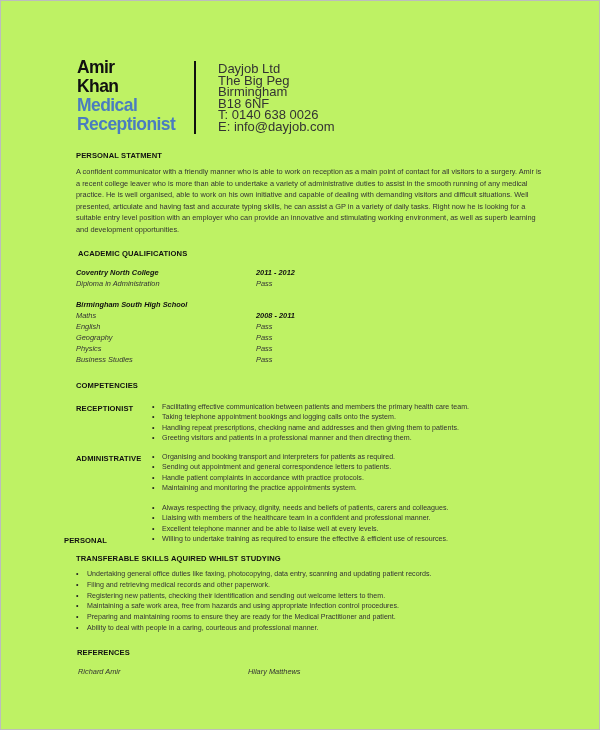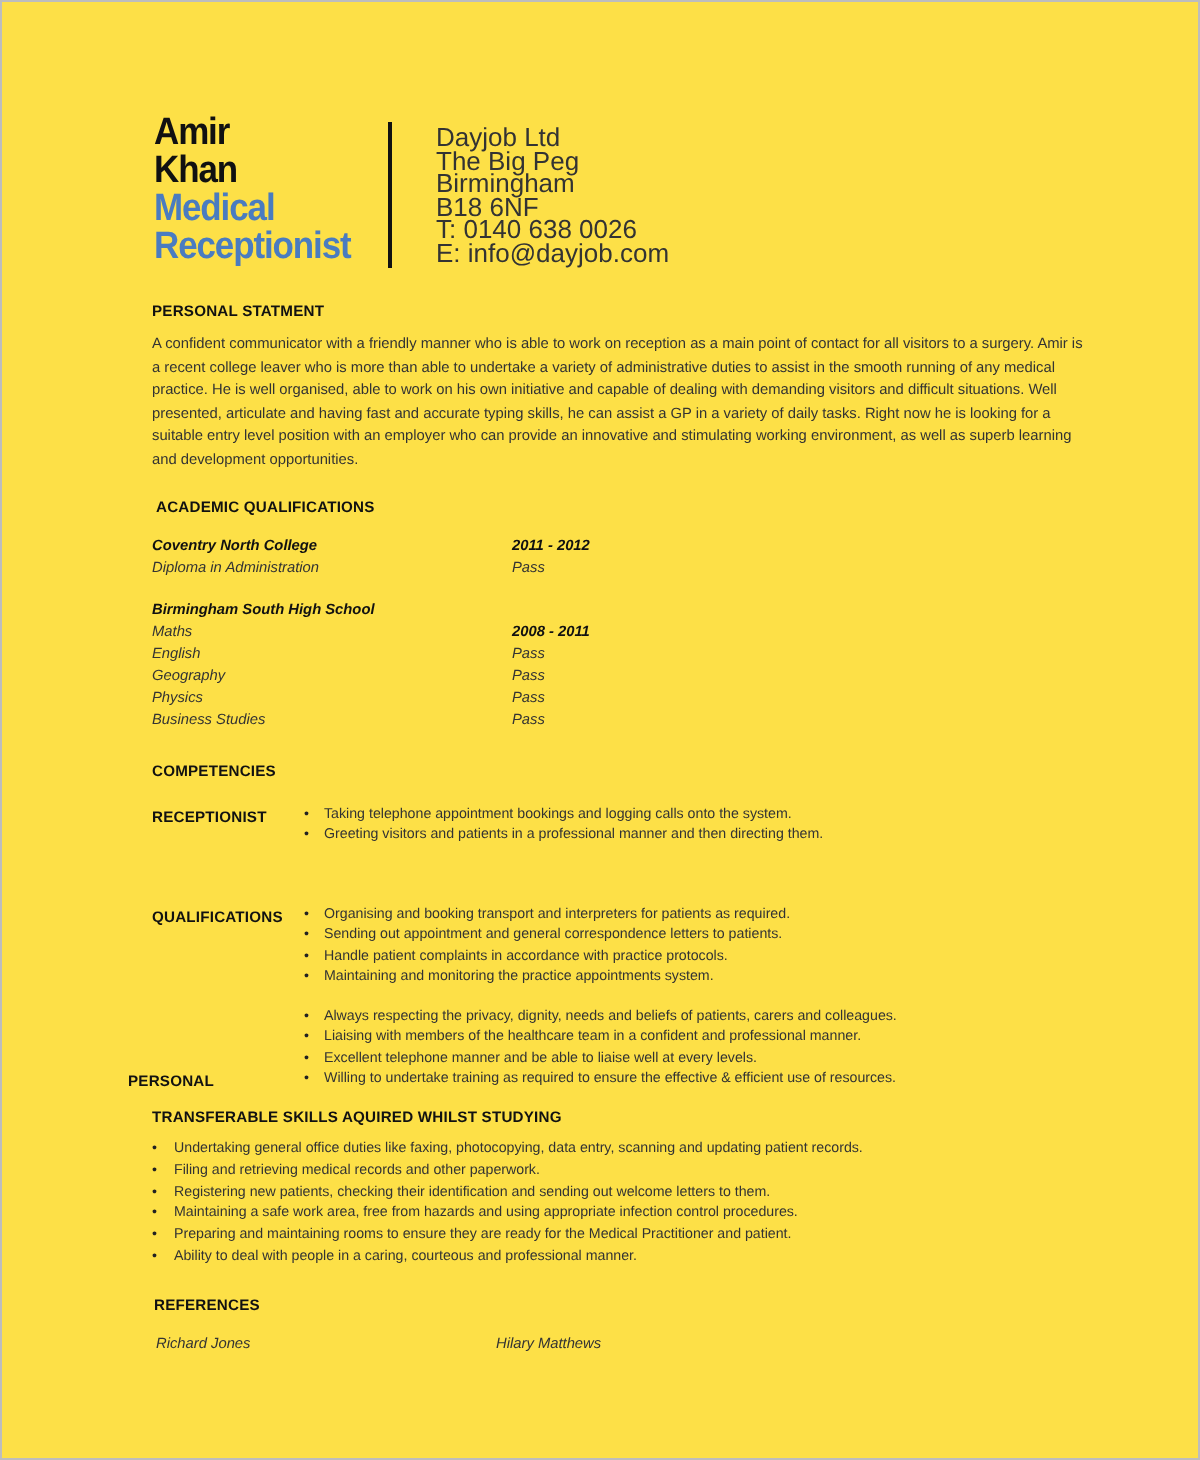--- a/index.html
+++ b/index.html
@@ -1,19 +1,19 @@
 <!DOCTYPE html>
 <html><head>
 <meta charset="utf-8">
 <style>
   html, body { margin: 0; padding: 0; background: #ffffff; }
   body { width: 600px; height: 730px; position: relative; overflow: hidden;
          font-family: "Liberation Sans", sans-serif; color: #222; }
   .page { position: absolute; left: 0; top: 0; width: 598px; height: 728px;
-          border: 1px solid #bdbdbd; background: #fde047; }
+          border: 1px solid #bdbdbd; background: #bef264; }
   .abs { position: absolute; }
   .name { left: 76px; top: 56px; font-family: "Liberation Sans", sans-serif;
           font-weight: bold; font-size: 19px; line-height: 19px; letter-spacing: -0.6px;
           transform: scaleX(0.92); transform-origin: left top; }
   .name .black { color: #111; display: block; }
   .name .blue { color: #4a7cc0; display: block; }
   .divider { left: 193px; top: 60px; width: 2px; height: 73px; background: #111; }
   .contact { left: 217px; top: 62px; font-size: 13px; line-height: 11.6px; color: #333; }
   .contact div { white-space: nowrap; }
   .h { font-size: 7.6px; font-weight: bold; color: #111; white-space: nowrap; letter-spacing: 0.1px; }
@@ -70,25 +70,27 @@
   <div class="row" style="left:255px; top:331px;">Pass</div>
   <div class="row" style="left:75px; top:342px;">Physics</div>
   <div class="row" style="left:255px; top:342px;">Pass</div>
   <div class="row" style="left:75px; top:353px;">Business Studies</div>
   <div class="row" style="left:255px; top:353px;">Pass</div>
 
   <div class="abs h" style="left:75px; top:380px;">COMPETENCIES</div>
 
   <div class="abs h" style="left:75px; top:403px;">RECEPTIONIST</div>
   <ul class="bl" style="left:151px; top:401px;">
+    <li>Facilitating effective communication between patients and members the primary health care team.</li>
     <li>Taking telephone appointment bookings and logging calls onto the system.</li>
+    <li>Handling repeat prescriptions, checking name and addresses and then giving them to patients.</li>
     <li> Greeting visitors and patients in a professional manner and then directing them.</li>
   </ul>
 
-  <div class="abs h" style="left:75px; top:453px;">QUALIFICATIONS</div>
+  <div class="abs h" style="left:75px; top:453px;">ADMINISTRATIVE</div>
   <ul class="bl" style="left:151px; top:451px;">
     <li>Organising and booking transport and interpreters for patients as required.</li>
     <li>Sending out appointment and general correspondence letters to patients.</li>
     <li>Handle patient complaints in accordance with practice protocols.</li>
     <li>Maintaining and monitoring the practice appointments system.</li>
   </ul>
 
   <div class="abs h" style="left:63px; top:504px;margin-top:31px;">PERSONAL</div>
   <ul class="bl" style="left:151px; top:502px;">
     <li>Always respecting the privacy, dignity, needs and beliefs of patients, carers and colleagues.</li>
@@ -101,16 +103,16 @@
   <ul class="bl bl2" style="left:75px; top:568px;">
     <li>Undertaking general office duties like faxing, photocopying, data entry, scanning and updating patient records.</li>
     <li>Filing and retrieving medical records and other paperwork.</li>
     <li>Registering new patients, checking their identification and sending out welcome letters to them.</li>
     <li>Maintaining a safe work area, free from hazards and using appropriate infection control procedures.</li>
     <li>Preparing and maintaining rooms to ensure they are ready for the Medical Practitioner and patient.</li>
     <li>Ability to deal with people in a caring, courteous and professional manner.</li>
   </ul>
 
   <div class="abs h" style="left:76px; top:647px;">REFERENCES</div>
-  <div class="row" style="left:77px; top:665px;">Richard Jones</div>
+  <div class="row" style="left:77px; top:665px;">Richard Amir</div>
   <div class="row" style="left:247px; top:665px;">Hilary Matthews</div>
 
 </div>
 
 </body></html>

